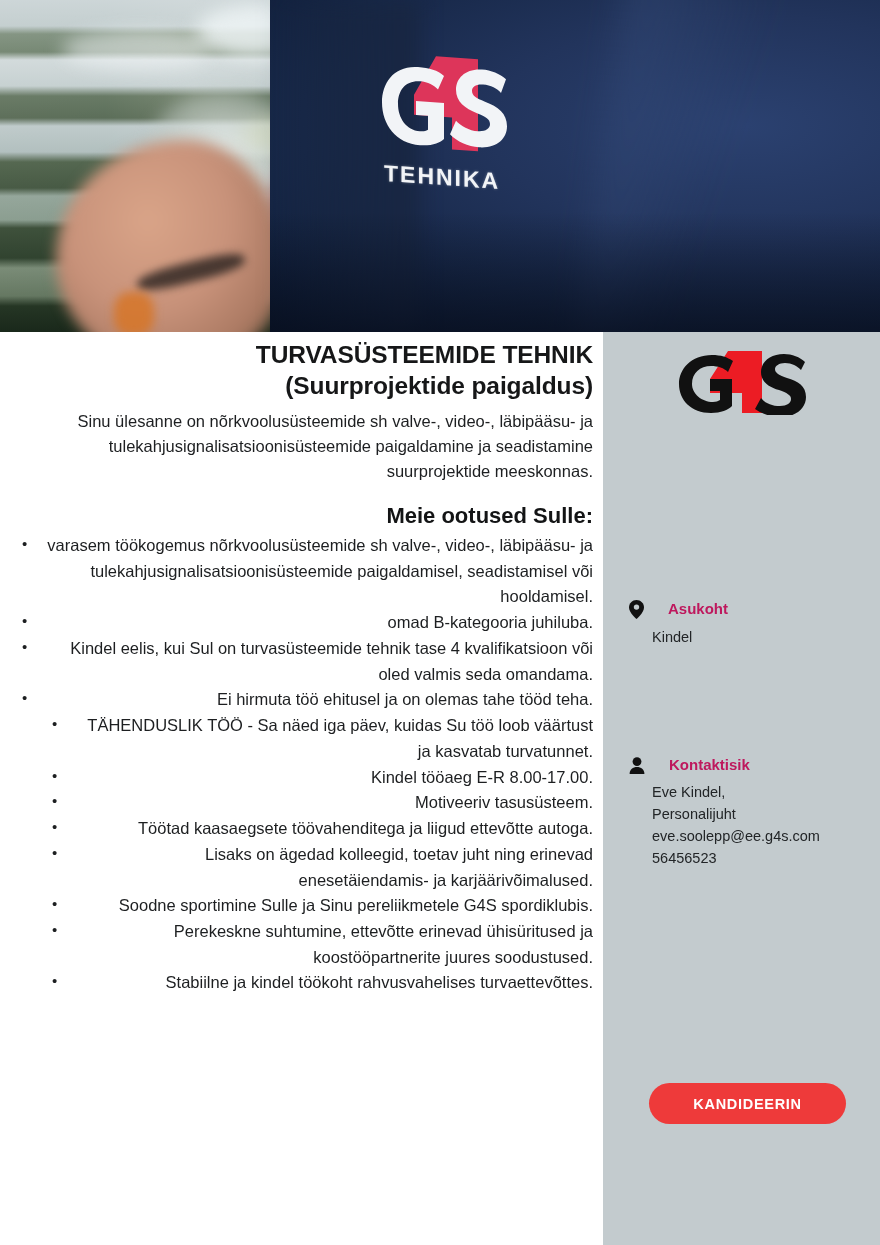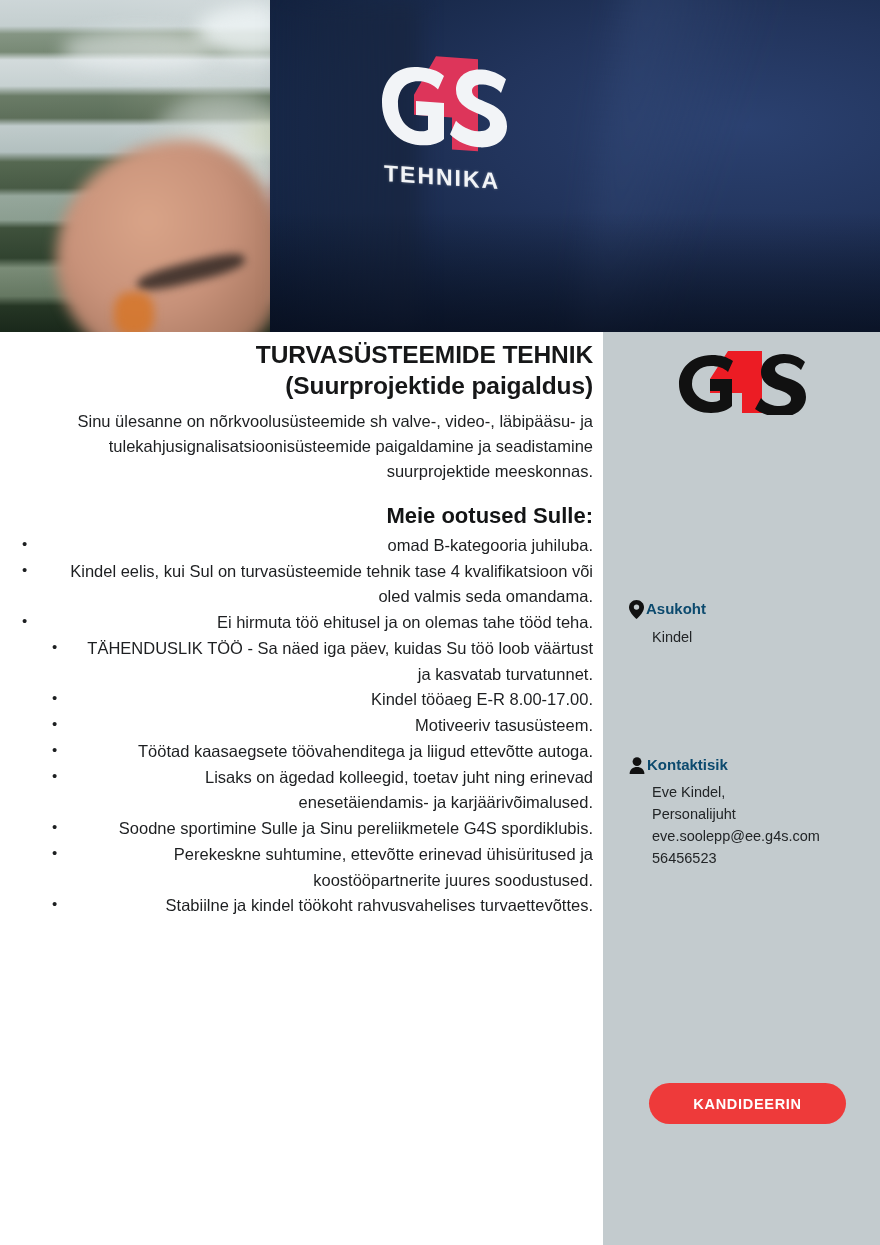--- a/index.html
+++ b/index.html
@@ -167,24 +167,24 @@
     left: 73px; top: 17px;
     width: 140px; height: 66px;
   }
   .side-block { position: absolute; left: 26px; width: 240px; }
   .side-block-loc { top: 268px; }
   .side-block-contact { top: 425px; }
 
   .side-head {
     display: flex;
     align-items: center;
-    gap: 2px;
+    gap: 24px;
     font-size: 15px;
     font-weight: 700;
-    color: #0c4a6e;
+    color: #be185d;
     line-height: 1.1;
   }
   .side-head svg { display: block; flex: none; }
   .side-body {
     margin-top: 7px;
     padding-left: 23px;
     font-size: 14.5px;
     line-height: 1.52;
     color: #222527;
   }
@@ -310,20 +310,21 @@
 
     <h1 class="job-title">
       <span>TURVASÜSTEEMIDE TEHNIK</span><br>
       <span>(Suurprojektide paigaldus)</span>
     </h1>
 
     <p class="job-intro">Sinu ülesanne on nõrkvoolusüsteemide sh valve-, video-, läbipääsu- ja tulekahjusignalisatsioonisüsteemide paigaldamine ja seadistamine suurprojektide meeskonnas.</p>
 
     <h2 class="sec-head-1">Meie ootused Sulle:</h2>
     <ul class="list list-req">
+      <li>varasem töökogemus nõrkvoolusüsteemide sh valve-, video-, läbipääsu- ja tulekahjusignalisatsioonisüsteemide paigaldamisel, seadistamisel või hooldamisel.</li>
       <li>omad B-kategooria juhiluba.</li>
       <li>Kindel eelis, kui Sul on turvasüsteemide tehnik tase  4 kvalifikatsioon või oled valmis seda omandama.</li>
       <li>Ei hirmuta töö ehitusel ja on olemas tahe tööd teha.</li>
     </ul>
 
     <ul class="list list-offer">
       <li>TÄHENDUSLIK TÖÖ - Sa näed iga päev, kuidas Su töö loob väärtust ja kasvatab turvatunnet.</li>
       <li>Kindel tööaeg E-R 8.00-17.00.</li>
       <li>Motiveeriv tasusüsteem.</li>
       <li>Töötad kaasaegsete töövahenditega ja liigud ettevõtte autoga.</li>

